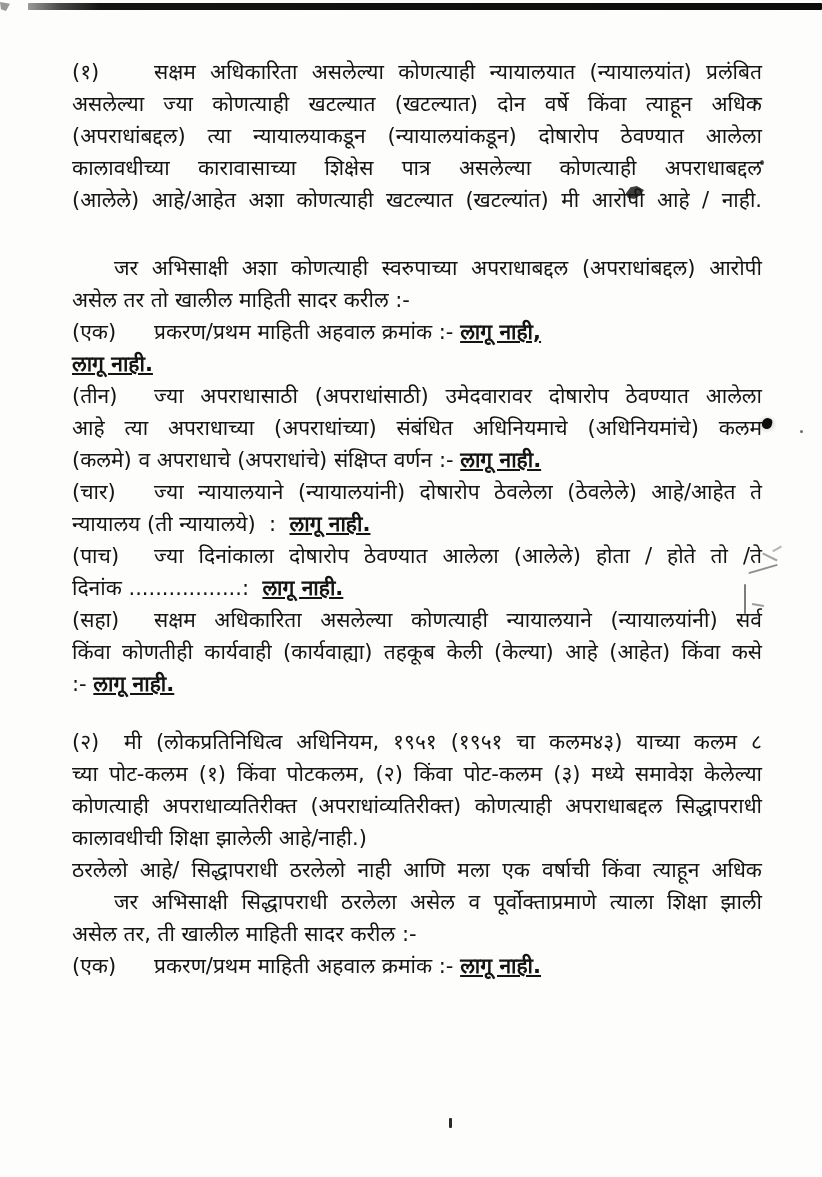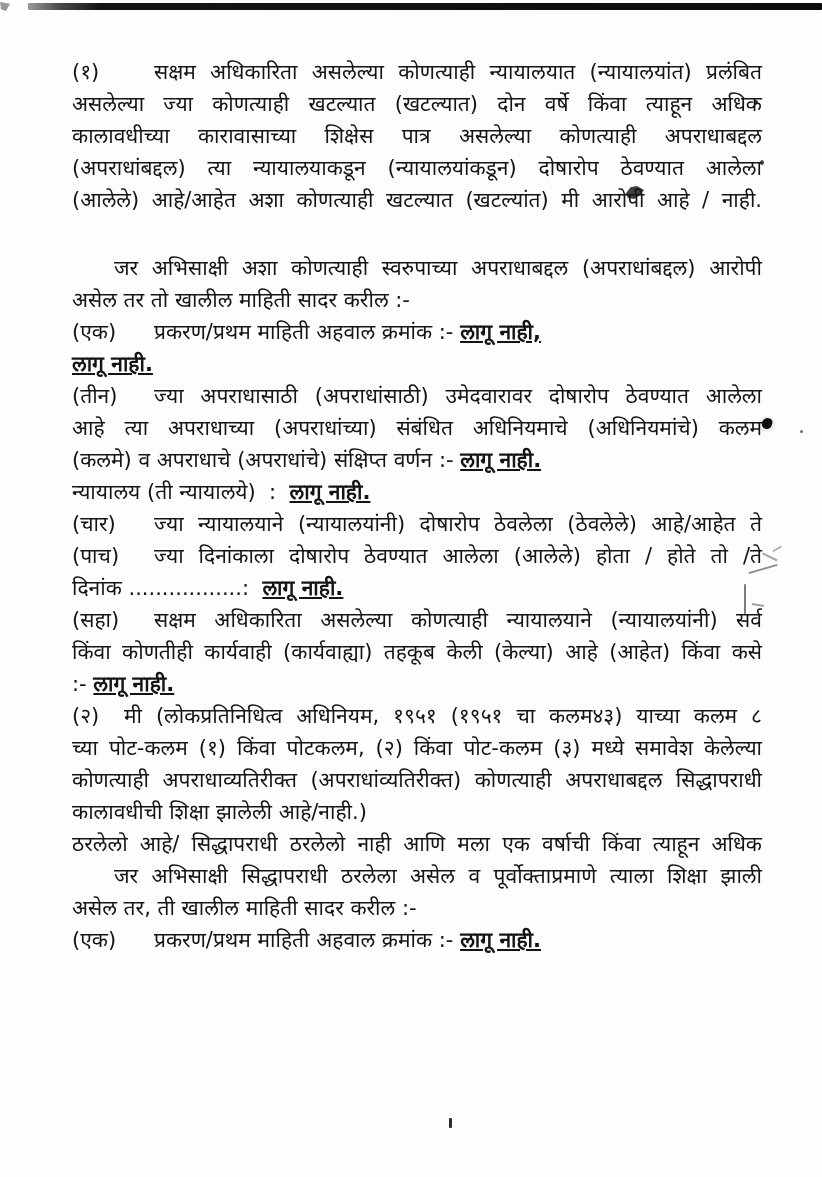--- a/index.html
+++ b/index.html
@@ -56,21 +56,21 @@
   
   .doc {
     position: absolute;
     left: 72px; top: 56px; width: 690px;
     font-size: 21px;
     line-height: 32px;
     text-rendering: optimizeLegibility;
   }
   .para { margin: 0; }
   .para.gap { margin-top: 36px; }
-  .para.gap-lg { }
+  .para.gap-lg { margin-top: 26px; }
   .line { text-align: justify; white-space: normal; }
   .line.fill { text-align-last: justify; -moz-text-align-last: justify; }
   .line.indent { text-indent: 42px; }
   .label  { display: inline-block; width: 82px; text-indent: 0; }
   .label-narrow { display: inline-block; width: 52px; text-indent: 0; }
   .bold { font-weight: 700; text-decoration: underline; }
 </style>
 </head>
 <body>
 
@@ -88,42 +88,42 @@
   <div class="artifact overstrike"></div>
   <div class="artifact bottom-speck"></div>
   <div class="artifact margin-speck-1"></div>
   <div class="artifact margin-speck-2"></div>
   <div class="artifact margin-speck-3"></div>
 
   <div class="doc" style="color: rgb(20, 20, 20);">
       <div class="para">
         <div class="line fill"><span class="label">(१)</span><span>सक्षम अधिकारिता असलेल्या कोणत्याही न्यायालयात (न्यायालयांत) प्रलंबित</span></div>
         <div class="line fill"><span>असलेल्या ज्या कोणत्याही खटल्यात (खटल्यात) दोन वर्षे किंवा त्याहून अधिक</span></div>
+        <div class="line fill"><span>(अपराधांबद्दल) त्या न्यायालयाकडून (न्यायालयांकडून) दोषारोप ठेवण्यात आलेला</span></div>
         <div class="line fill"><span>कालावधीच्या कारावासाच्या शिक्षेस पात्र असलेल्या कोणत्याही अपराधाबद्दल</span></div>
-        <div class="line fill"><span>(अपराधांबद्दल) त्या न्यायालयाकडून (न्यायालयांकडून) दोषारोप ठेवण्यात आलेला</span></div>
         <div class="line fill"><span>(आलेले) आहे/आहेत अशा कोणत्याही खटल्यात (खटल्यांत) मी आरोपी आहे / नाही.</span></div>
       </div>
       <div class="para gap">
         <div class="line fill indent"><span>जर अभिसाक्षी अशा कोणत्याही स्वरुपाच्या अपराधाबद्दल (अपराधांबद्दल) आरोपी</span></div>
         <div class="line"><span>असेल तर तो खालील माहिती सादर करील :-</span></div>
       </div>
       <div class="para">
         <div class="line"><span class="label">(एक)</span><span>प्रकरण/प्रथम माहिती अहवाल क्रमांक :- </span><span class="bold">लागू नाही,</span></div>
       </div>
       <div class="para">
         <div class="line"><span class="bold">लागू नाही.</span></div>
       </div>
       <div class="para">
         <div class="line fill"><span class="label">(तीन)</span><span>ज्या अपराधासाठी (अपराधांसाठी) उमेदवारावर दोषारोप ठेवण्यात आलेला</span></div>
         <div class="line fill"><span>आहे त्या अपराधाच्या (अपराधांच्या) संबंधित अधिनियमाचे (अधिनियमांचे) कलम</span></div>
         <div class="line"><span>(कलमे) व अपराधाचे (अपराधांचे) संक्षिप्त वर्णन :- </span><span class="bold">लागू नाही.</span></div>
       </div>
       <div class="para">
+        <div class="line fill"><span class="label">(चार)</span><span>ज्या न्यायालयाने (न्यायालयांनी) दोषारोप ठेवलेला (ठेवलेले) आहे/आहेत ते</span></div>
         <div class="line"><span>न्यायालय (ती न्यायालये)&nbsp; :&nbsp; </span><span class="bold">लागू नाही.</span></div>
-        <div class="line fill"><span class="label">(चार)</span><span>ज्या न्यायालयाने (न्यायालयांनी) दोषारोप ठेवलेला (ठेवलेले) आहे/आहेत ते</span></div>
       </div>
       <div class="para">
         <div class="line fill"><span class="label">(पाच)</span><span>ज्या दिनांकाला दोषारोप ठेवण्यात आलेला (आलेले) होता / होते तो /ते</span></div>
         <div class="line"><span>दिनांक .................:&nbsp; </span><span class="bold">लागू नाही.</span></div>
       </div>
       <div class="para">
         <div class="line fill"><span class="label">(सहा)</span><span>सक्षम अधिकारिता असलेल्या कोणत्याही न्यायालयाने (न्यायालयांनी) सर्व</span></div>
         <div class="line fill"><span>किंवा कोणतीही कार्यवाही (कार्यवाह्या) तहकूब केली (केल्या) आहे (आहेत) किंवा कसे</span></div>
         <div class="line"><span>:- </span><span class="bold">लागू नाही.</span></div>
       </div>

